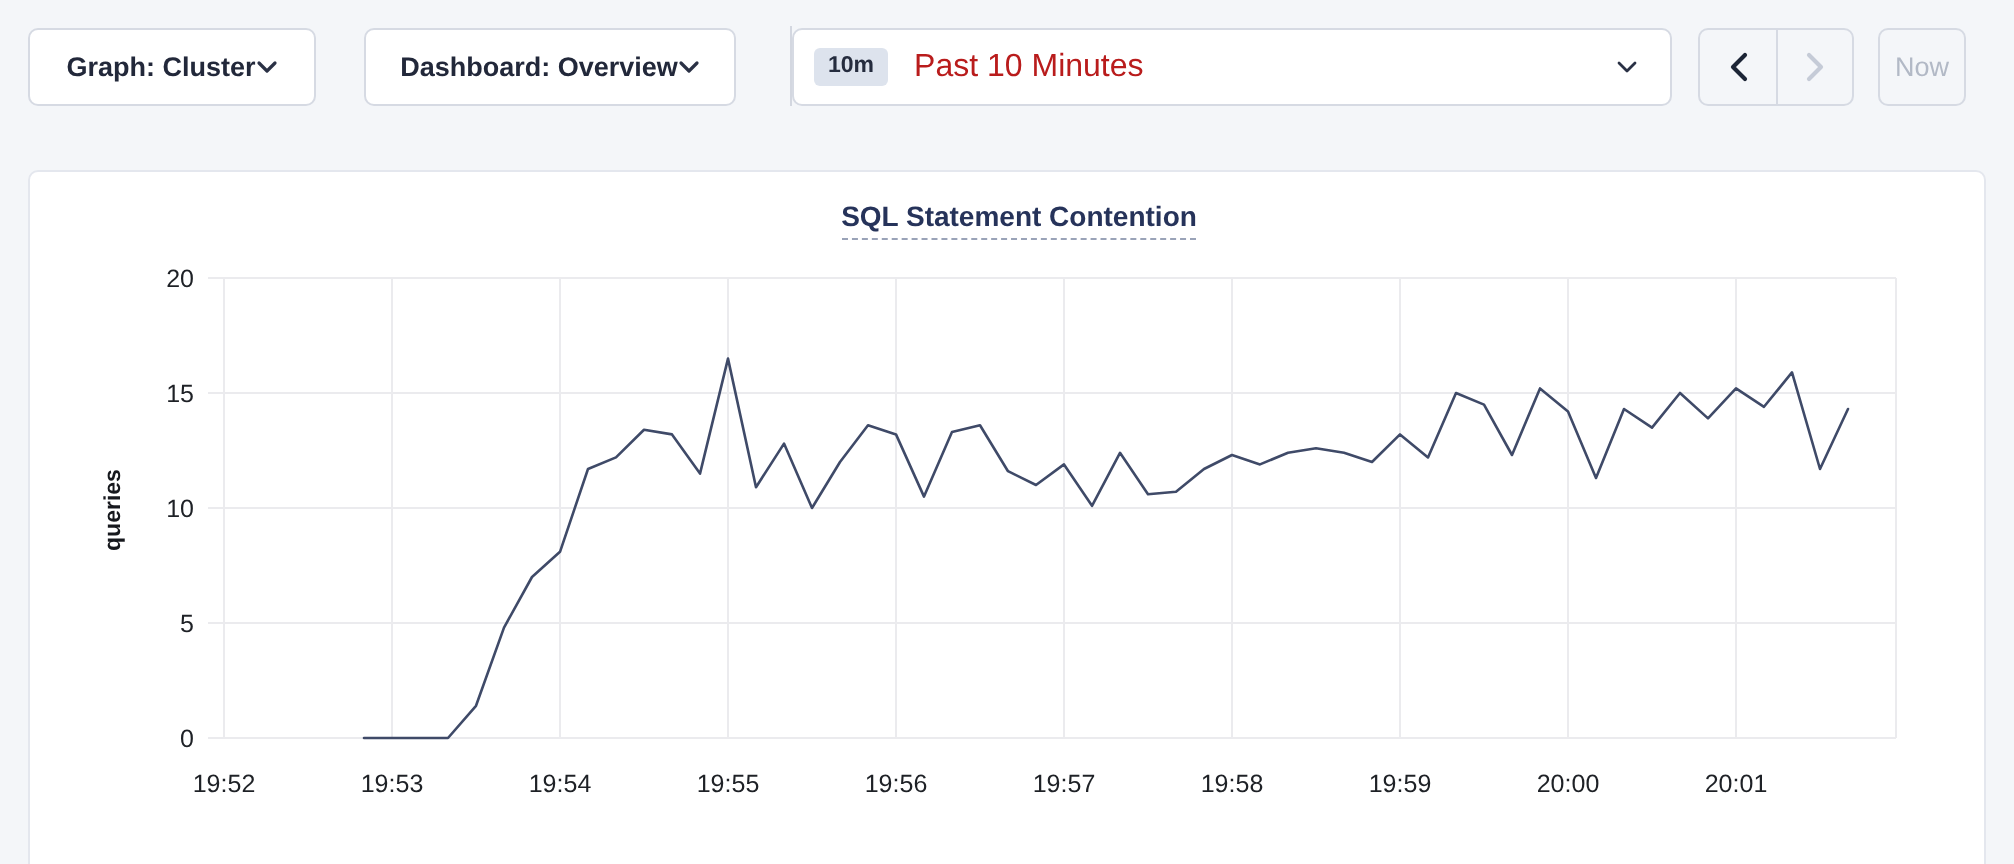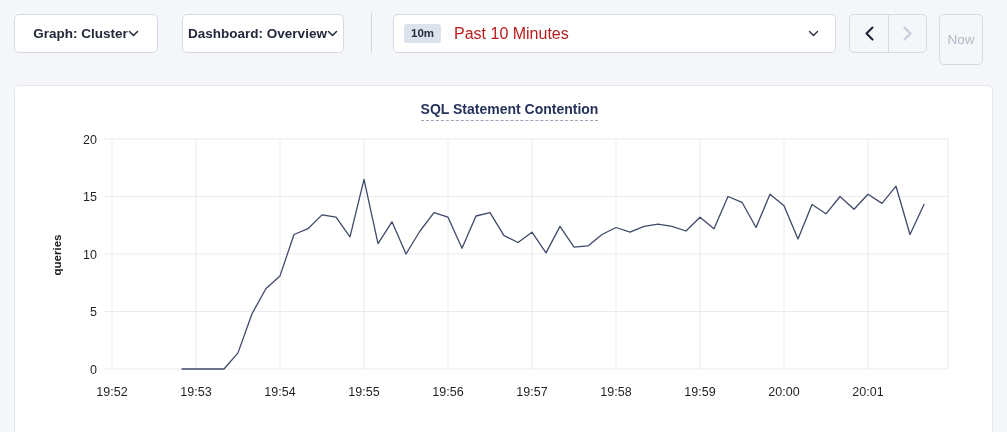--- a/index.html
+++ b/index.html
@@ -25,32 +25,31 @@
     display: flex;
     align-items: center;
     justify-content: center;
     gap: 0;
     font-size: 13.5px;
     font-weight: 600;
     color: #22283a;
     cursor: pointer;
   }
   .dd-graph { width: 144px; }
-  .dd-dashboard { width: 162px; margin-left: 24px; }
+  .dd-dashboard { width: 186px; margin-left: 24px; }
   .vdivider {
     width: 1px; height: 40px;
     background: #d3d7e0;
     margin-left: 27px;
     align-self: center;
     margin-top: -1px;
   }
   .time-select {
     flex: 1;
     height: 39px;
-    margin-left: 21px;
     background: #ffffff;
     border: 1px solid #d6dae3;
     border-radius: 5px;
     display: flex;
     align-items: center;
     padding: 0 16px 0 10px;
     cursor: pointer;
   }
   .time-badge {
     background: #dde3ed;
@@ -78,21 +77,21 @@
   .arrow-btn {
     width: 38px; height: 100%;
     display: flex; align-items: center; justify-content: center;
     background: transparent;
     border: none;
     cursor: pointer;
   }
   .arrow-btn + .arrow-btn { border-left: 1px solid #d6dae3; }
   .now-btn {
     margin-left: 12px;
-    width: 44px; height: 51px;
+    width: 44px; height: 39px;
     border: 1px solid #d6dae3;
     border-radius: 5px;
     background: transparent;
     font-size: 13.5px;
     color: #b2b9c6;
     font-family: "Liberation Sans", sans-serif;
     cursor: default;
   }
   
   .chart-card {

